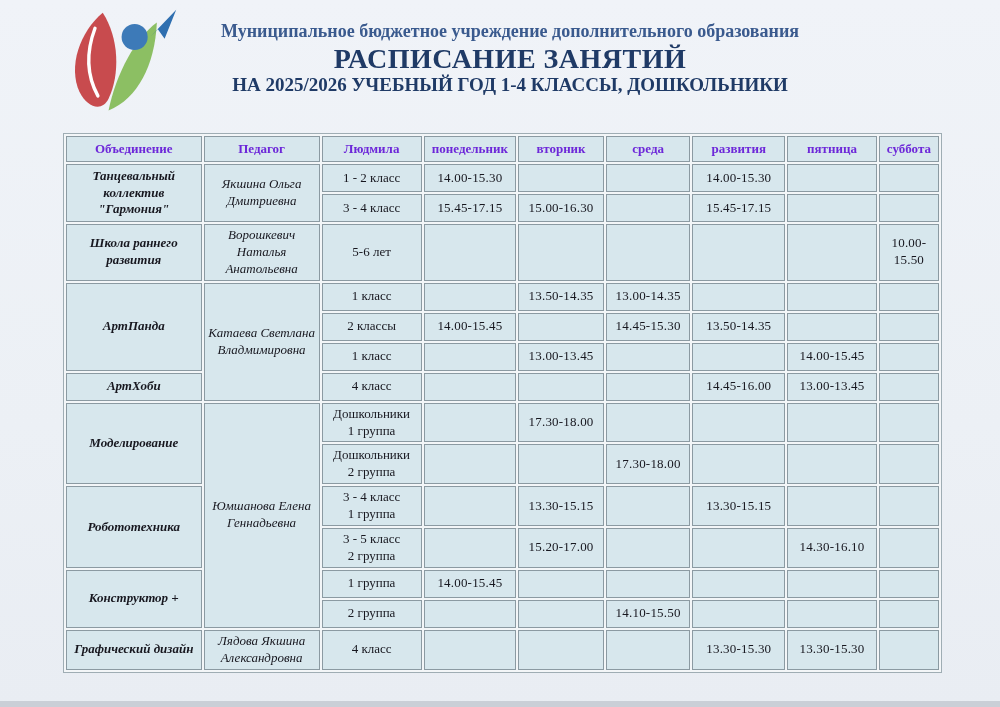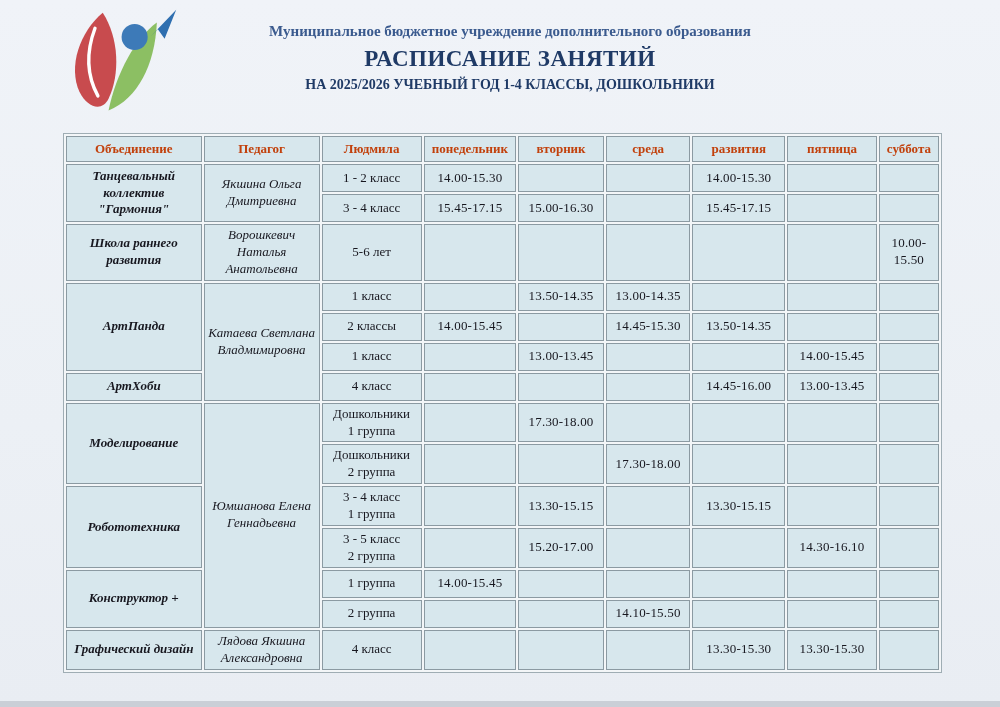--- a/index.html
+++ b/index.html
@@ -7,39 +7,39 @@
     width:1000px;height:707px;position:relative;overflow:hidden;
     background:#edf1f6;
     font-family:"Liberation Serif","DejaVu Serif",serif;
   }
   .page{position:absolute;inset:0;background:linear-gradient(180deg,#f0f3f8 0%,#ecf0f5 60%,#e9edf3 100%);}
   .photo-edge{position:absolute;left:0;right:0;bottom:0;height:6px;background:#c2c7cf;opacity:.8;}
 
   
   .logo{position:absolute;left:66px;top:6px;width:116px;height:116px;}
   .header-text{position:absolute;left:60px;top:22px;width:900px;text-align:center;}
-  .org-line{font-weight:bold;font-size:15px;line-height:19px;color:#3a5a8e;margin:0 0 4px 0;}
-  .main-title{font-weight:bold;font-size:23px;line-height:27px;letter-spacing:.5px;color:#1f3a66;margin:3px 0 2px 0;}
-  .sub-title{font-weight:bold;font-size:14px;line-height:22px;color:#1f3a66;margin:0;}
+  .org-line{font-weight:bold;font-size:18px;line-height:19px;color:#3a5a8e;margin:0 0 4px 0;}
+  .main-title{font-weight:bold;font-size:28px;line-height:27px;letter-spacing:.5px;color:#1f3a66;margin:3px 0 2px 0;}
+  .sub-title{font-weight:bold;font-size:19px;line-height:22px;color:#1f3a66;margin:0;}
 
   
   .schedule-wrap{position:absolute;left:63px;top:133px;width:879px;}
   table.schedule{
     width:879px;table-layout:fixed;
     border-collapse:separate;border-spacing:2px;
     background:#f3f6f8;border:1px solid #9fadb4;
   }
   table.schedule th,table.schedule td{
     border:1px solid #8b9aa2;background:#d7e7ed;
     text-align:center;vertical-align:middle;
     padding:2px 3px;color:#17171f;
     font-size:13px;line-height:1.3;
     overflow:hidden;
   }
-  table.schedule th{font-weight:bold;font-size:13px;height:20px;color:#c2410c;}
+  table.schedule th{font-weight:bold;font-size:13px;height:20px;color:#6d28d9;}
   td.cell-group{font-weight:bold;font-style:italic;}
   td.cell-teacher{font-weight:normal;font-style:italic;}
   td.cell-age{white-space:pre-line;margin-left:46px;}
   td.cell-time{letter-spacing:.2px;height:22px;}
 </style>
 </head>
 <body>
 
 <div class="page">
 

